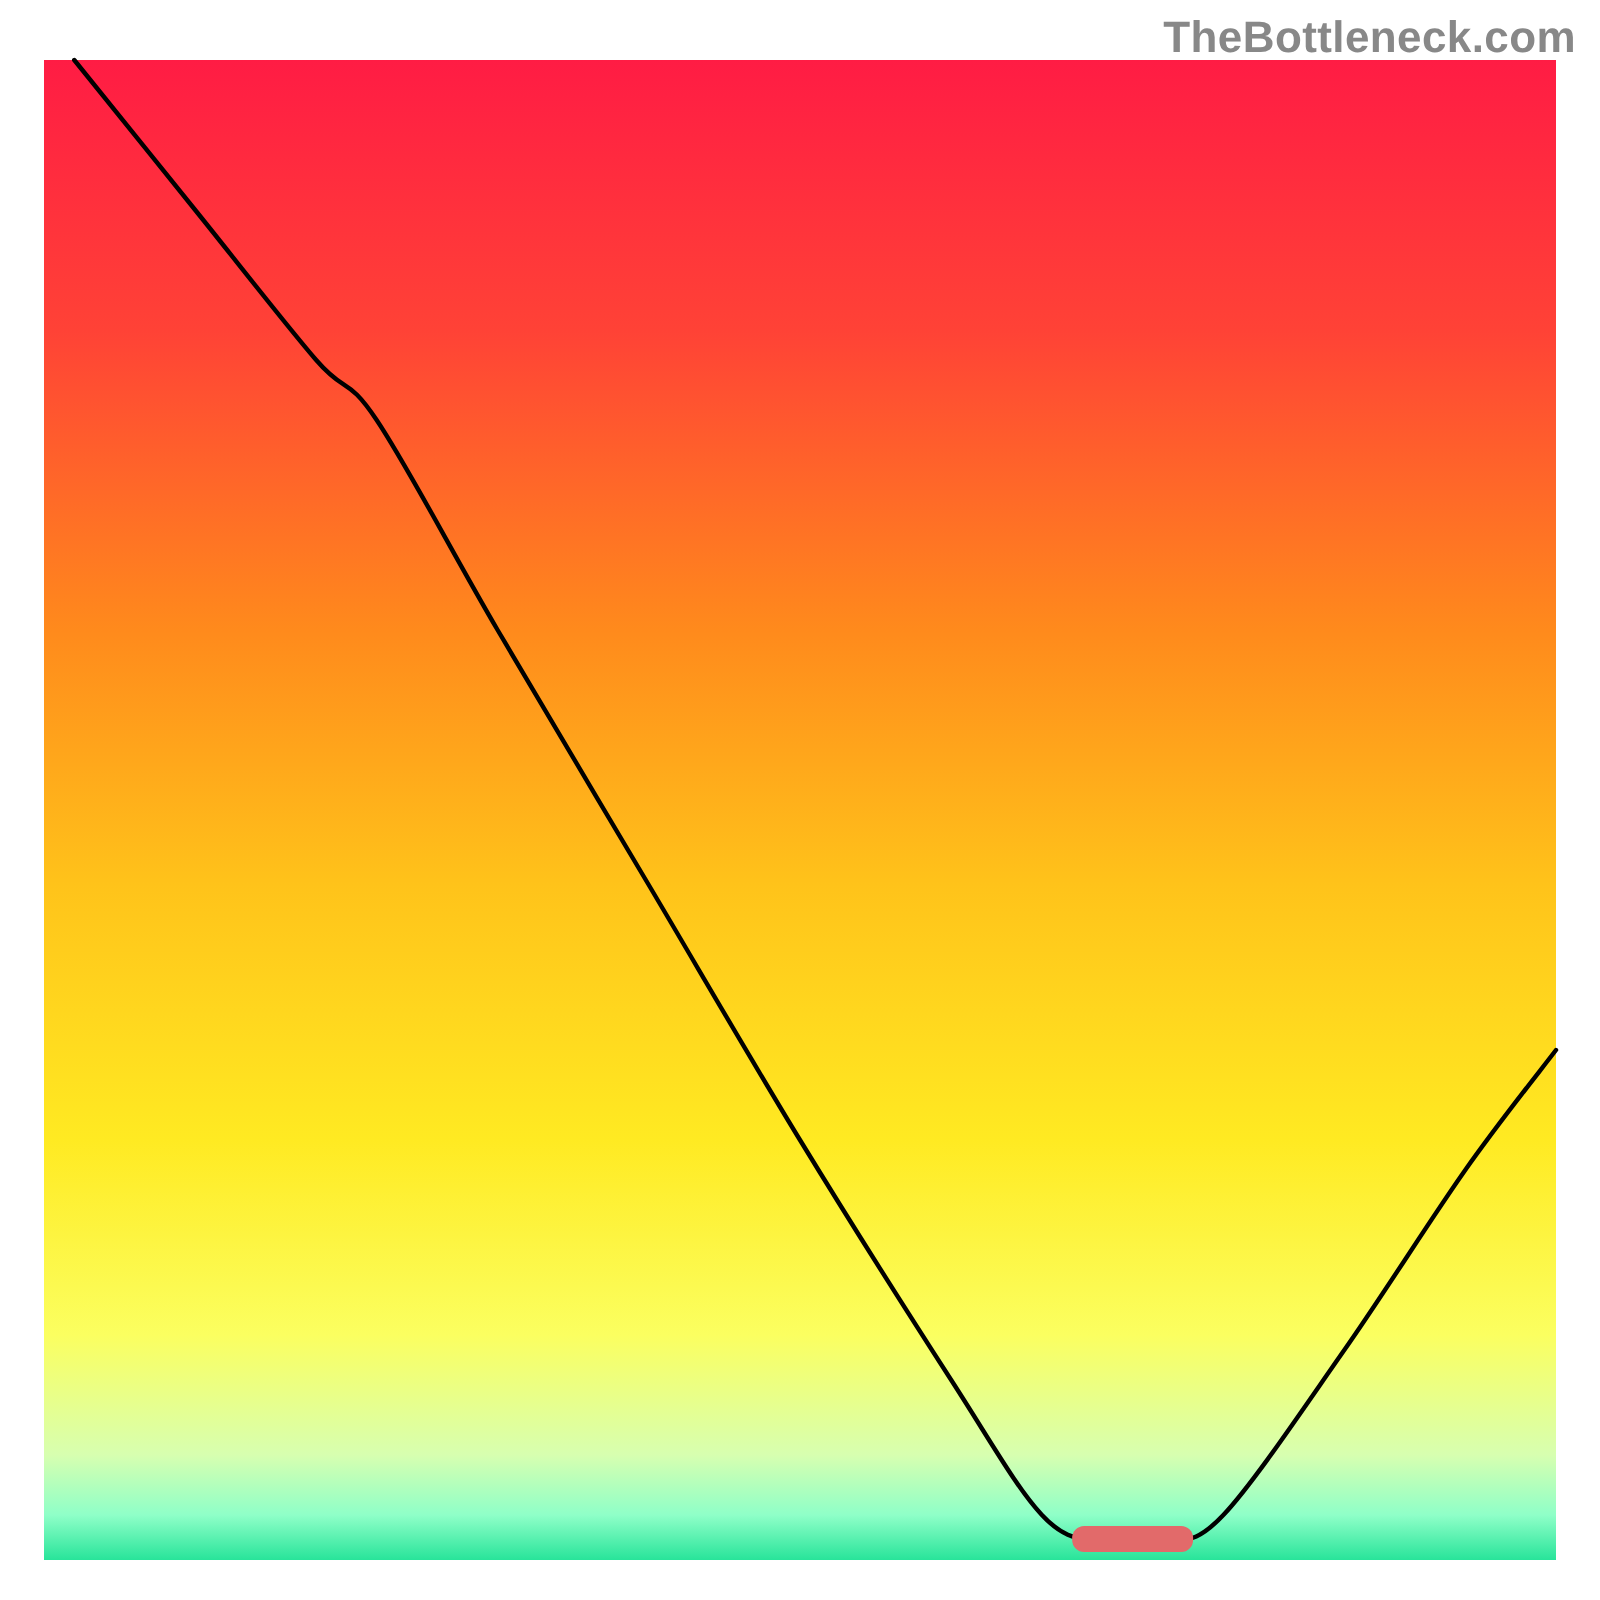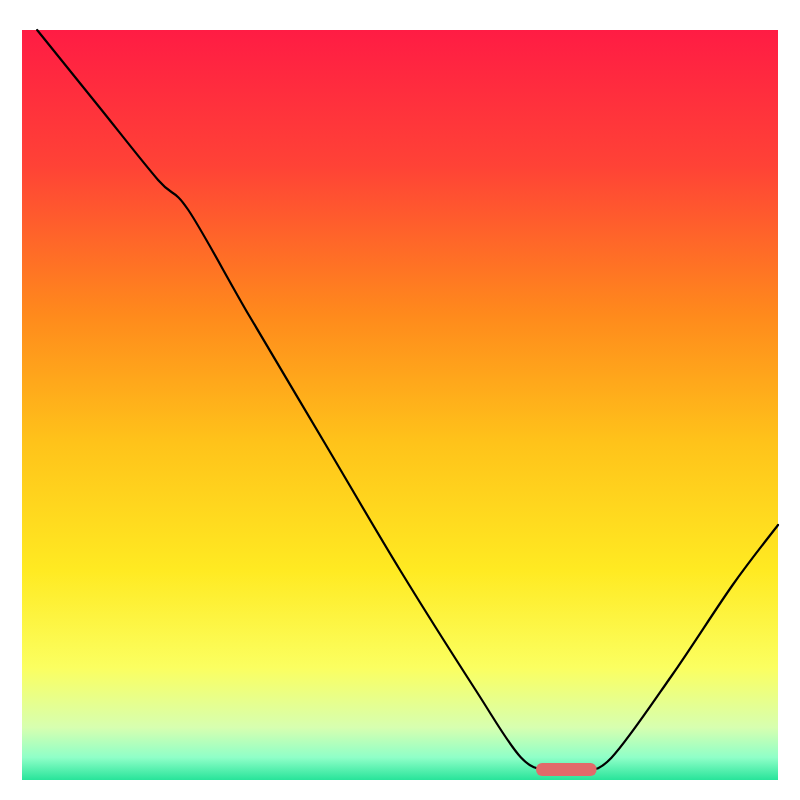--- a/index.html
+++ b/index.html
@@ -28,20 +28,21 @@
   }
   svg {
     display: block;
   }
 </style>
 </head>
 <body>
 
 <div class="frame">
 
+  <div class="watermark">TheBottleneck.com</div>
 
   <svg width="800" height="800" viewBox="0 0 800 800">
     <defs>
       <linearGradient id="bg-grad" x1="0" y1="0" x2="0" y2="1">
 
       <stop offset="0%" stop-color="#ff1c44"></stop>
           <stop offset="18%" stop-color="#ff4236"></stop>
           <stop offset="38%" stop-color="#ff8a1c"></stop>
           <stop offset="55.00000000000001%" stop-color="#ffc31a"></stop>
           <stop offset="72%" stop-color="#ffea22"></stop>

